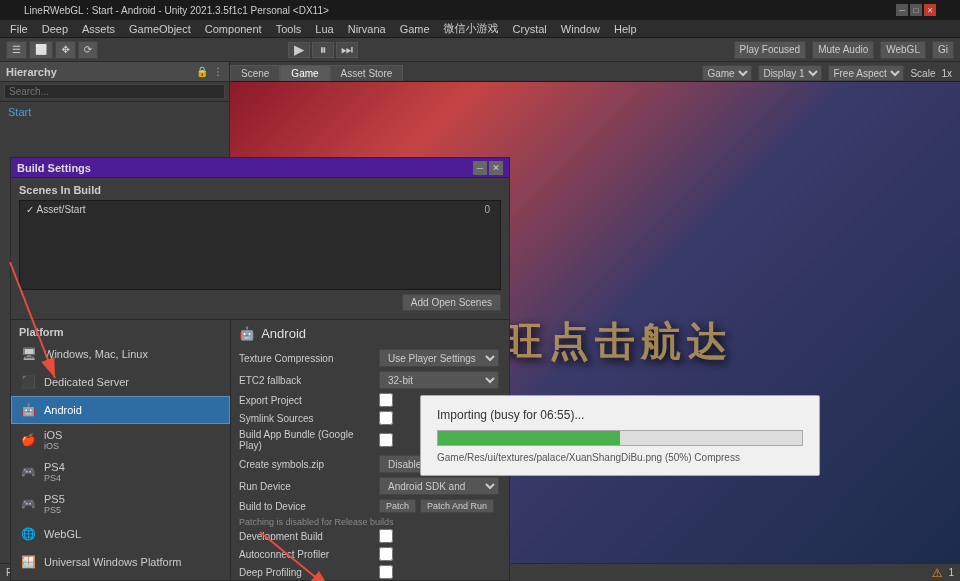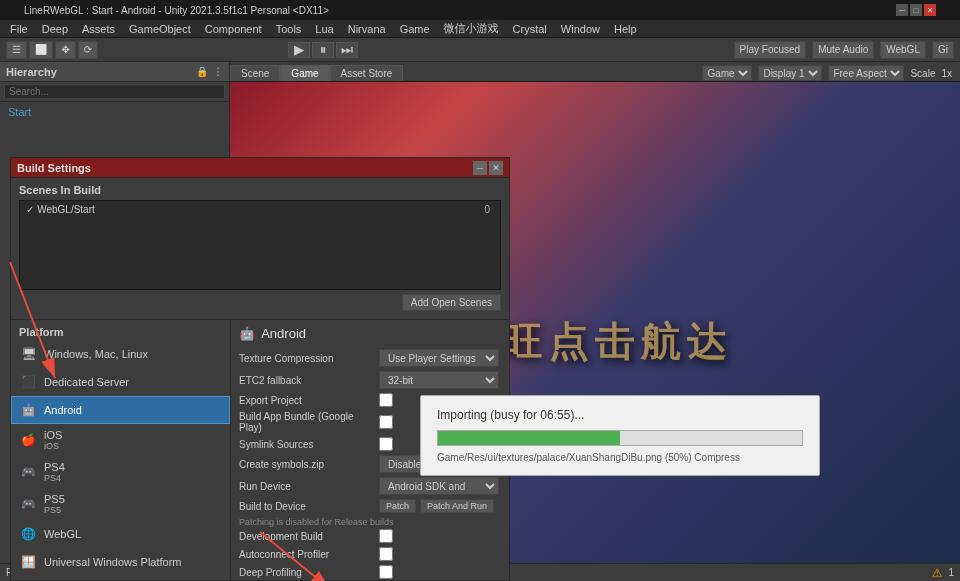--- a/index.html
+++ b/index.html
@@ -45,21 +45,21 @@
     }
     .panel-title { font-size: 11px; color: #ccc; font-weight: bold; }
     .panel-icons { display: flex; gap: 4px; color: #aaa; font-size: 10px; }
 
     
     .build-settings {
       position: absolute; top: 95px; left: 10px; width: 500px; background: #3c3c3c;
       border: 1px solid #2a2a2a; z-index: 10;
     }
     .window-header {
-      height: 20px; background: #7f1d1d; display: flex; align-items: center;
+      height: 20px; background: #4c1d95; display: flex; align-items: center;
       padding: 0 6px; justify-content: space-between; border-bottom: 1px solid #2a2a2a;
     }
     .window-title { font-size: 11px; color: #ddd; font-weight: bold; }
     .window-controls { display: flex; gap: 2px; }
     .win-btn { width: 14px; height: 14px; background: #666; border: none; cursor: pointer; display: flex; align-items: center; justify-content: center; font-size: 9px; color: #ccc; }
 
     
     .scenes-section {
       padding: 6px 8px 4px 8px; border-bottom: 1px solid #2a2a2a;
     }
@@ -244,21 +244,21 @@
       <div class="window-controls">
         <button class="win-btn">─</button>
         <button class="win-btn">✕</button>
       </div>
     </div>
 
     <div class="scenes-section">
       <div class="section-label">Scenes In Build</div>
       <div class="scenes-list">
         <div class="scene-item">
-          <span>✓ WebGL/Start</span>
+          <span>✓ Asset/Start</span>
           <span class="scene-number">0</span>
         </div>
       </div>
       <button class="add-open-scenes-btn">Add Open Scenes</button>
       <div class="clear-float"></div>
     </div>
 
     <div class="platform-section">
 
       <div class="platform-list">
@@ -321,25 +321,25 @@
           <span class="settings-key">ETC2 fallback</span>
           <select class="settings-dropdown">
             <option>32-bit</option>
           </select>
         </div>
         <div class="settings-row">
           <span class="settings-key">Export Project</span>
           <input type="checkbox" class="settings-checkbox" style="">
         </div>
         <div class="settings-row">
+          <span class="settings-key">Symlink Sources</span>
+          <input type="checkbox" class="settings-checkbox" style="">
+        </div>
+        <div class="settings-row">
           <span class="settings-key">Build App Bundle (Google Play)</span>
-          <input type="checkbox" class="settings-checkbox" style="">
-        </div>
-        <div class="settings-row">
-          <span class="settings-key">Symlink Sources</span>
           <input type="checkbox" class="settings-checkbox" style="">
         </div>
         <div class="settings-row">
           <span class="settings-key">Create symbols.zip</span>
           <select class="settings-dropdown">
             <option>Disabled</option>
           </select>
         </div>
         <div class="settings-row">
           <span class="settings-key">Run Device</span>

